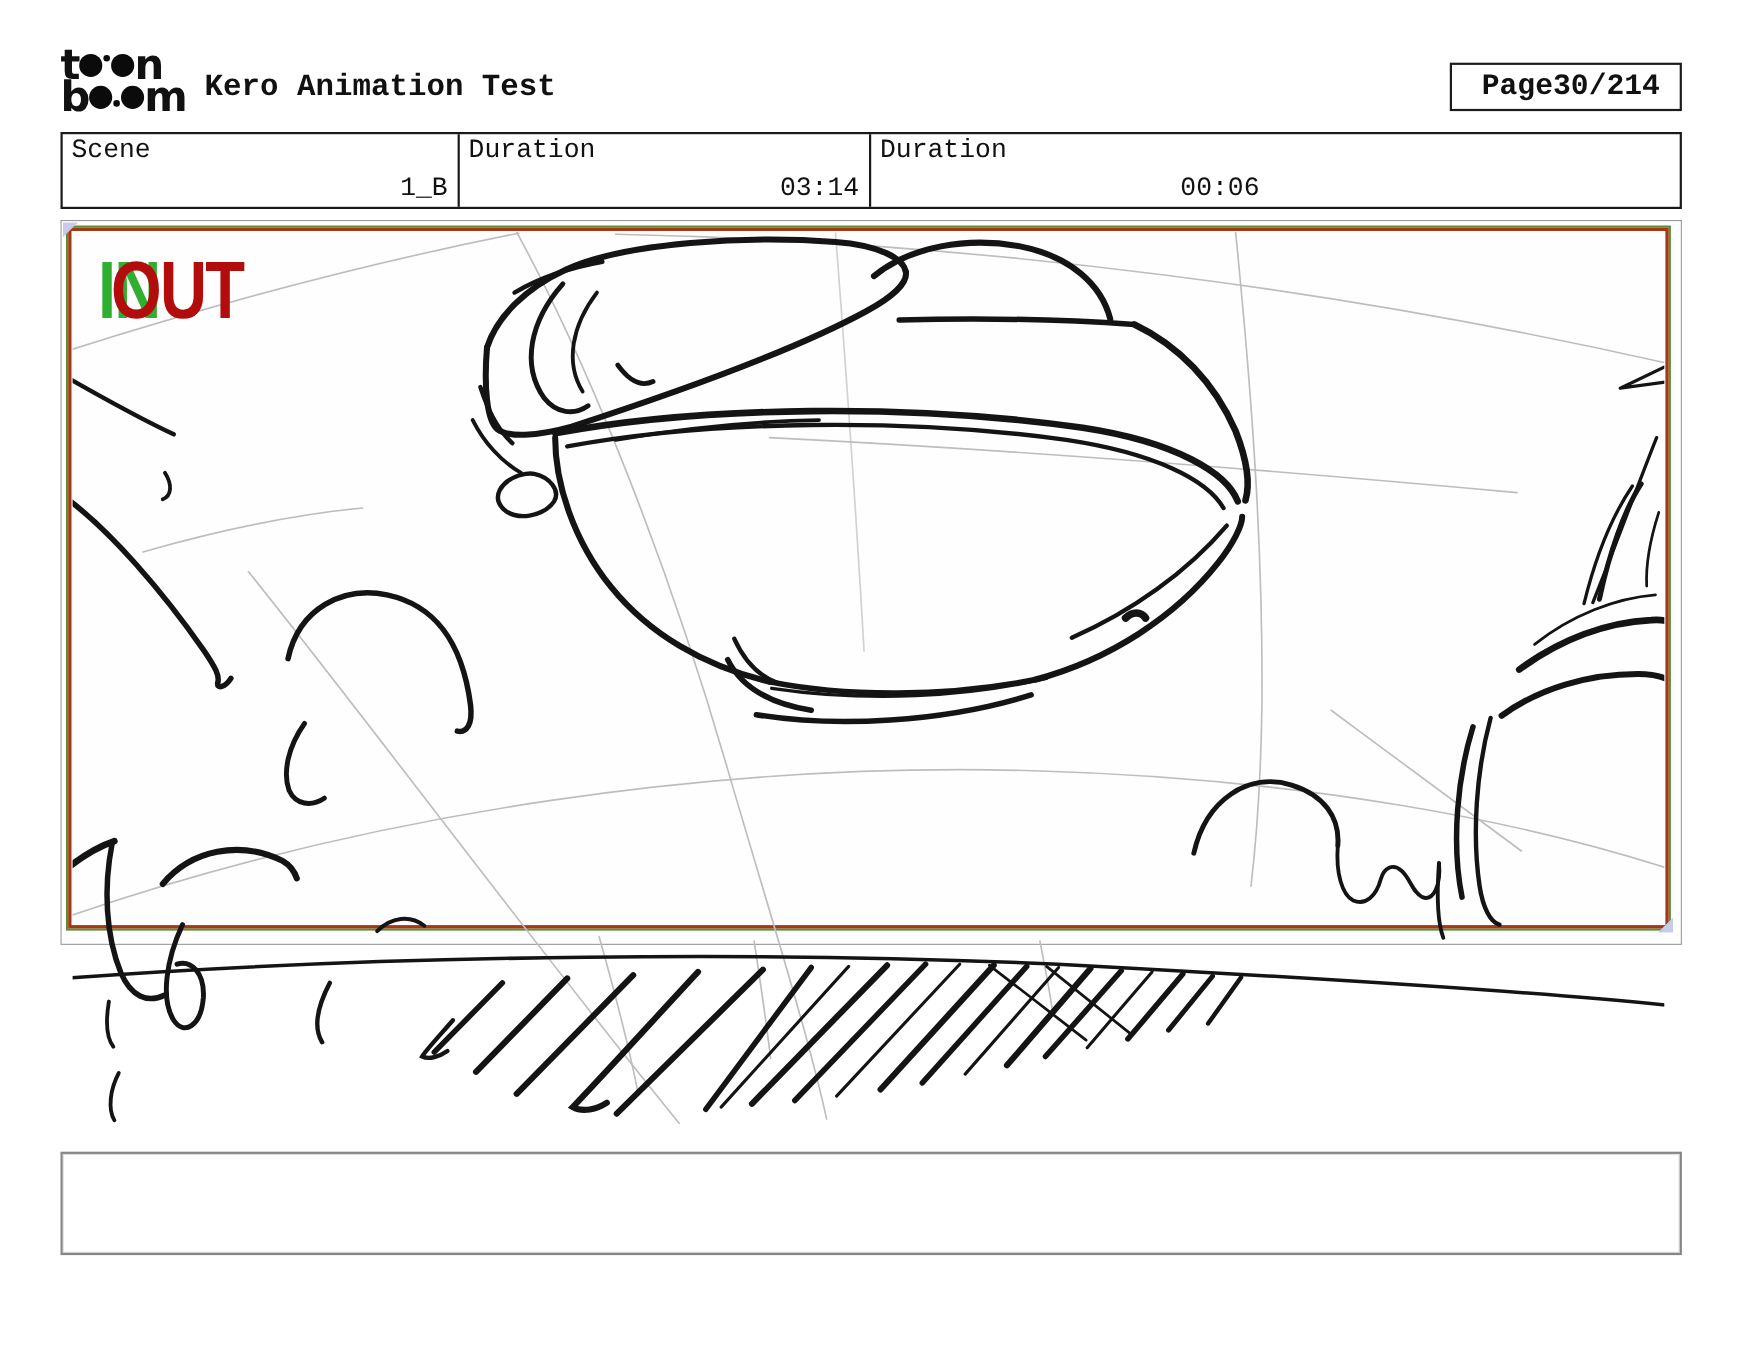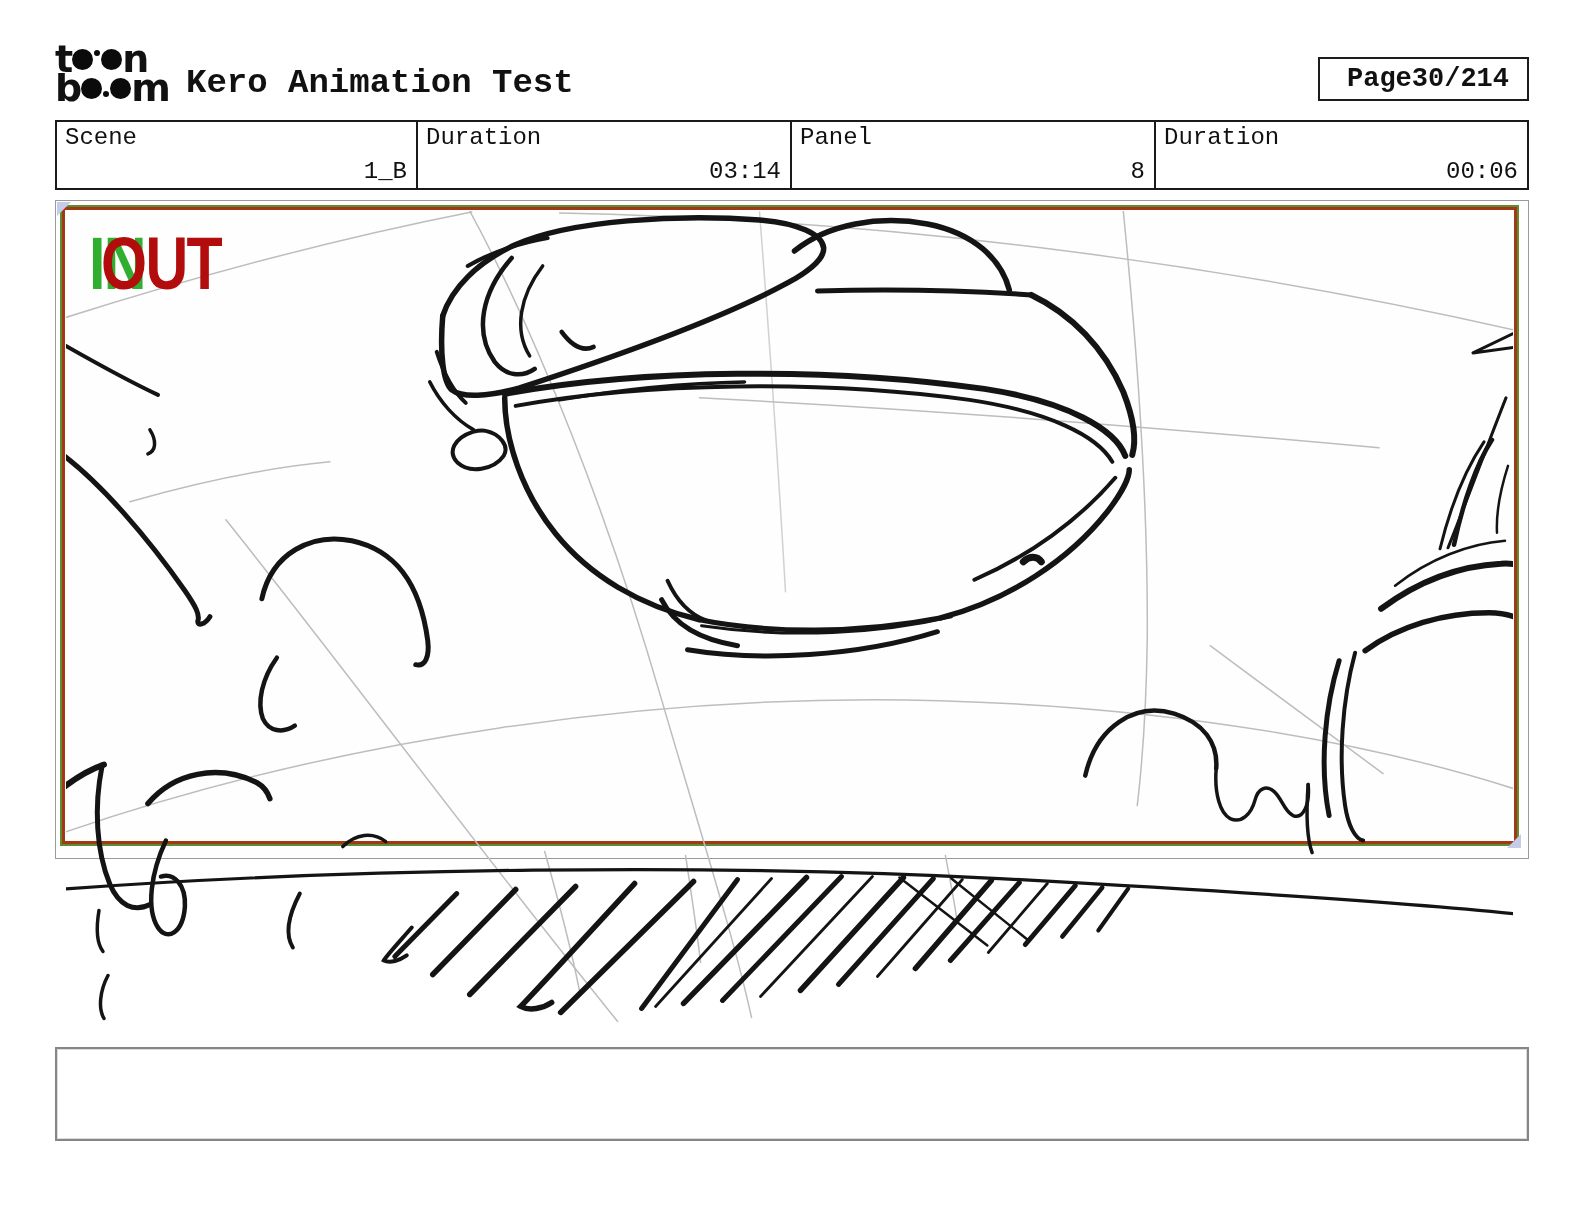--- a/index.html
+++ b/index.html
@@ -9,21 +9,21 @@
   
   .header{position:absolute;left:0;top:0;width:1584px;height:120px;}
   .logo{position:absolute;left:55px;top:44px;width:120px;height:64px;font-family:"DejaVu Sans",sans-serif;}
   .logo-row{display:flex;align-items:center;height:30px;}
   .logo-row.r2{margin-top:-1px;}
   .logo-letter{font-weight:900;font-size:38px;line-height:26px;letter-spacing:-1px;}
   .logo-dot{width:21px;height:21px;border-radius:50%;background:#0b0b0b;margin:0 0px;}
   .logo-minidot{width:6px;height:6px;border-radius:50%;background:#0b0b0b;margin:0 1px;}
   .r1 .logo-minidot{align-self:flex-start;margin-top:6px;}
   .r2 .logo-minidot{align-self:flex-end;margin-bottom:6px;}
-  .doc-title{position:absolute;left:186px;top:64px;font-size:34px;font-weight:700;white-space:nowrap;}
+  .doc-title{position:absolute;left:186px;top:64px;font-size:28px;font-weight:700;white-space:nowrap;}
   .page-box{position:absolute;left:1318px;top:57px;width:211px;height:44px;border:2px solid #1c1c1c;
     display:flex;justify-content:space-between;align-items:center;padding:0 27px;
     font-size:27px;font-weight:700;}
 
   
   .info-bar{position:absolute;left:55px;top:120px;width:1474px;height:70px;border:2px solid #1a1a1a;
     display:grid;grid-template-columns:360fr 375fr 365fr 374fr;background:#fff;}
   .info-cell{position:relative;border-left:2px solid #1a1a1a;padding:3px 8px 4px 8px;}
   .info-cell:first-child{border-left:none;}
   .info-label{font-size:24px;line-height:26px;}
@@ -74,24 +74,20 @@
 </div>
 
 <div class="info-bar">
   <div class="info-cell">
     <div class="info-label">Scene</div>
     <div class="info-value">1_B</div>
   </div>
   <div class="info-cell">
     <div class="info-label">Duration</div>
     <div class="info-value">03:14</div>
-  </div>
-  <div class="info-cell">
-    <div class="info-label">Panel</div>
-    <div class="info-value">8</div>
   </div>
   <div class="info-cell">
     <div class="info-label">Duration</div>
     <div class="info-value">00:06</div>
   </div>
 </div>
 
 <div class="panel">
   <div class="frame-green"></div>
   <div class="frame-red"></div>

